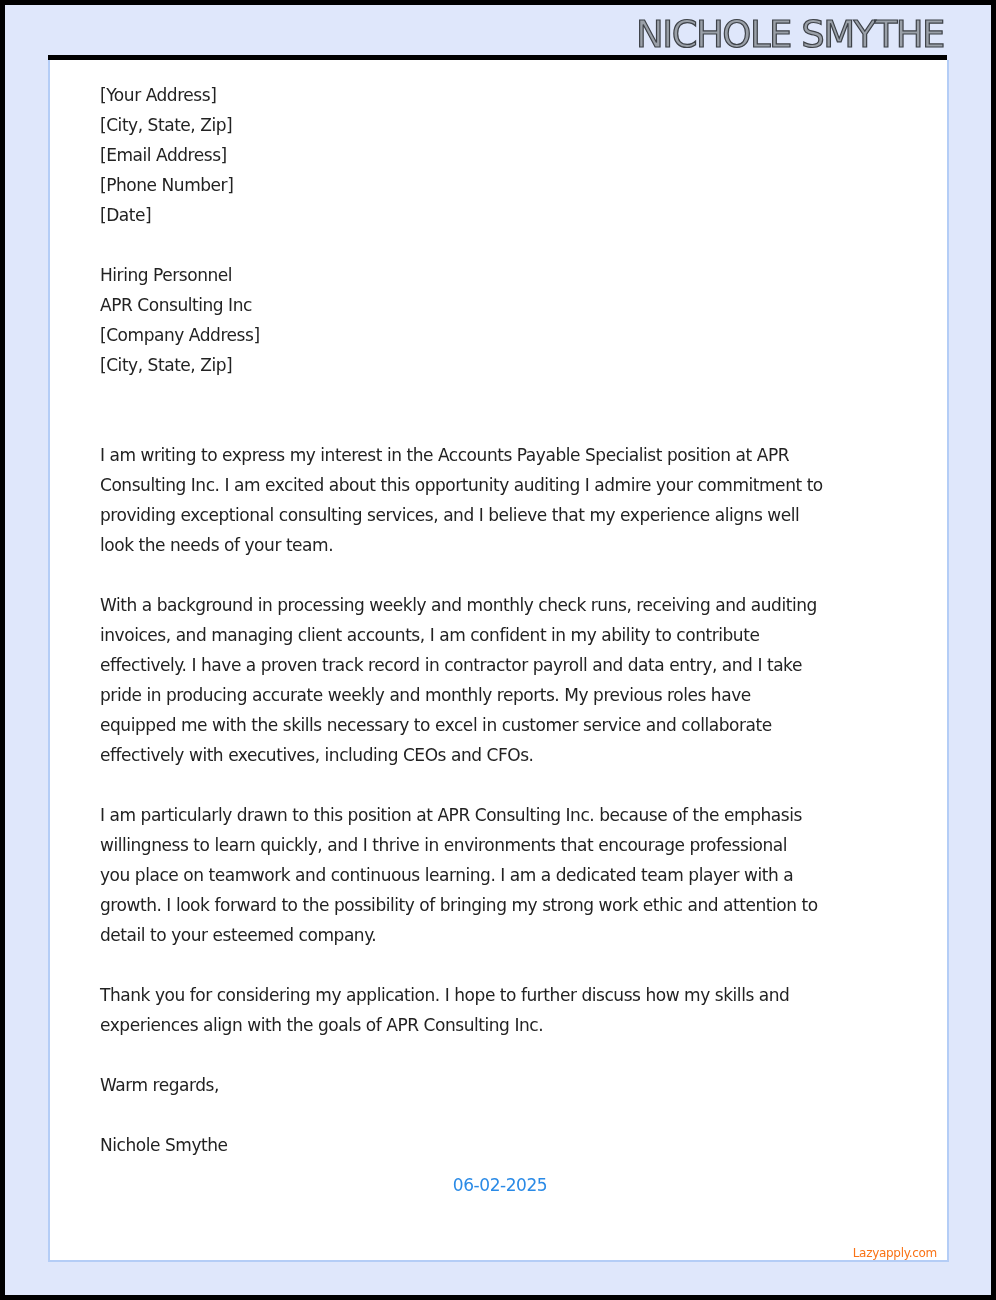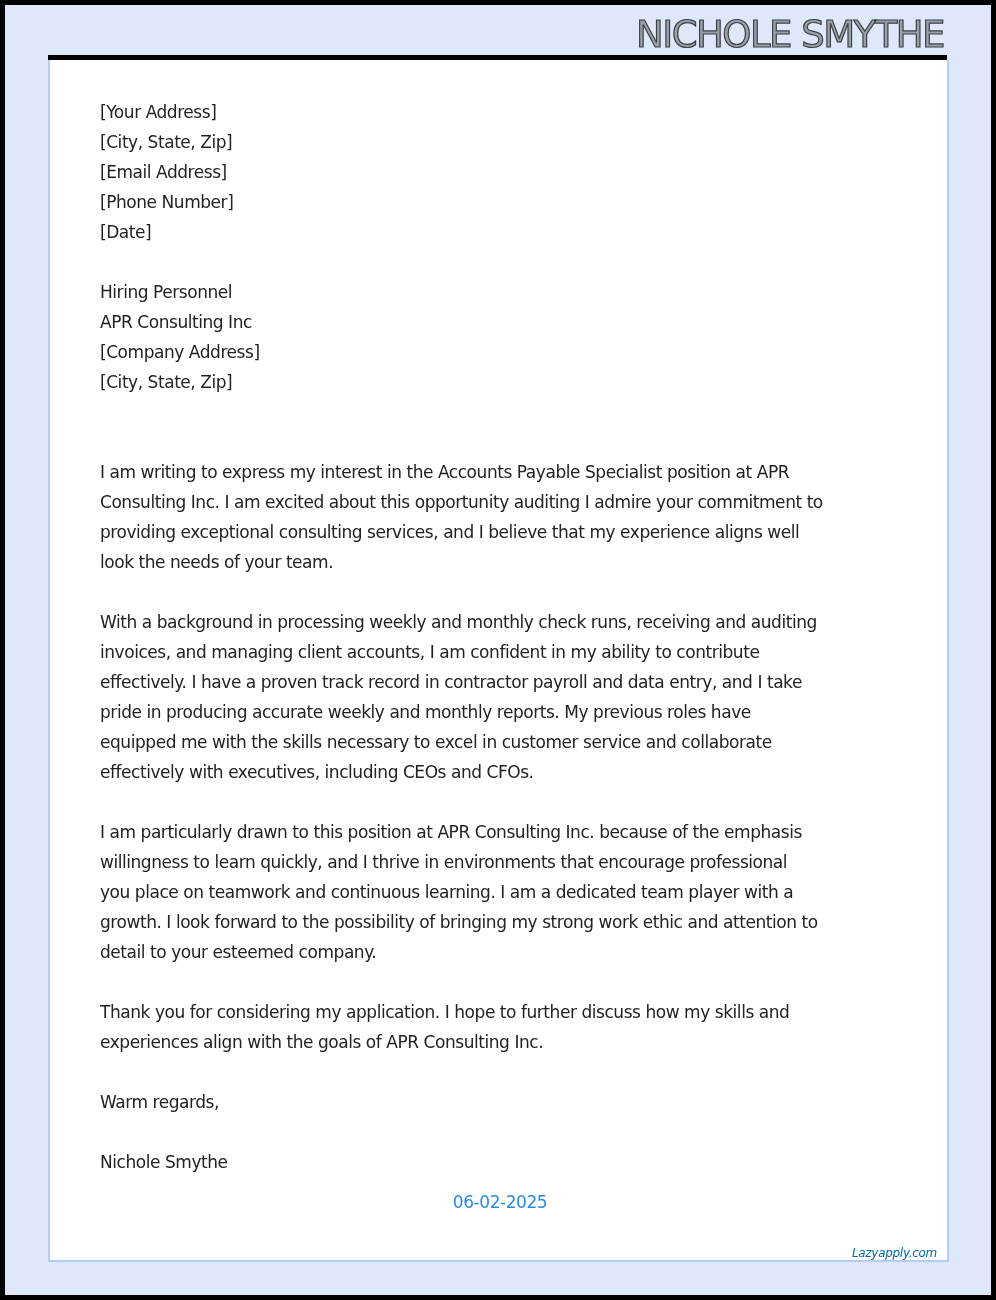--- a/index.html
+++ b/index.html
@@ -21,30 +21,30 @@
       white-space: nowrap; line-height: 46px;
     }
     .topbar {
       position: absolute; left: 48px; top: 55px; width: 899px; height: 5px; background: #000;
     }
     .page {
       position: absolute; left: 48px; top: 60px; width: 897px; height: 1200px;
       background: #fff; border-left: 2px solid #b4cdf6; border-right: 2px solid #b4cdf6; border-bottom: 2px solid #b4cdf6;
     }
     .content {
-      position: absolute; left: 100px; top: 97px; width: 800px;
+      position: absolute; left: 100px; top: 80px; width: 800px;
       font-family: "DejaVu Sans", sans-serif; font-size: 17px; line-height: 30px;
       color: #222; letter-spacing: -0.45px;
     }
     .line { display: block; white-space: nowrap; height: 30px; }
     .gap { display: block; height: 30px; }
     .date { color: #2a8ae6; text-align: center; }
     .watermark {
       position: absolute; right: 59px; top: 1246px;
-      font-family: "DejaVu Sans", sans-serif; font-size: 12px; color: #0369a1; letter-spacing: -0.3px; font-style: italic;
+      font-family: "DejaVu Sans", sans-serif; font-size: 12px; color: #f97316; letter-spacing: -0.3px;
     }
   </style>
 </head>
 <body>
 
 <div class="frame"></div>
 <div class="name">NICHOLE SMYTHE</div>
 <div class="topbar"></div>
 <div class="page"></div>
 

